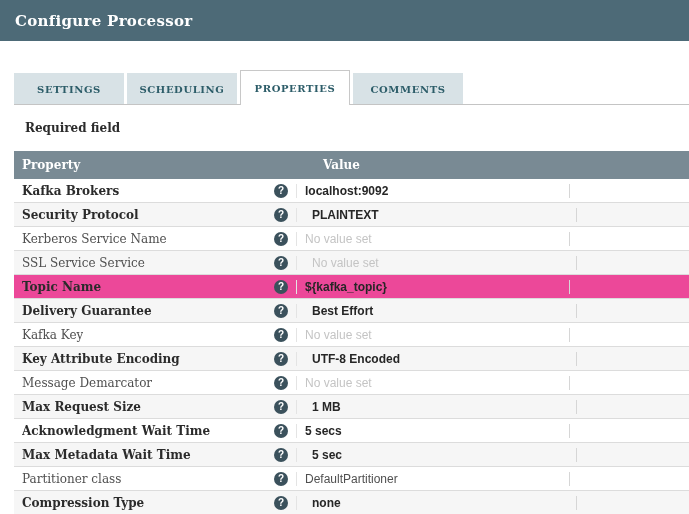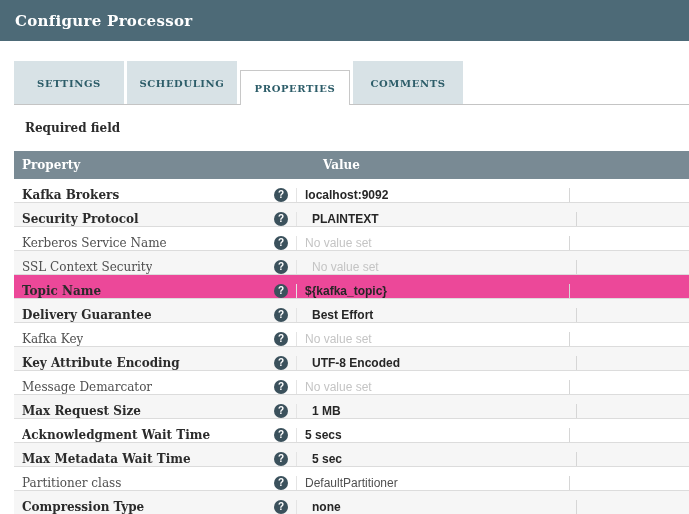--- a/index.html
+++ b/index.html
@@ -9,38 +9,38 @@
   
   .dialog-header { height:41px; background:#4d6a77; display:flex; align-items:center; padding:0 15px; }
   .dialog-title  { font-family:"DejaVu Serif","Liberation Serif",serif; font-weight:bold;
                    font-size:15px; color:#ffffff; letter-spacing:.3px; }
 
   
   .tabrow { position:relative; margin:29px 0 0 14px; height:35px;
             display:flex; align-items:flex-end; }
   .tabrow::after { content:""; position:absolute; left:0; right:-0px; bottom:0; height:1px;
                    background:#c4c4c4; z-index:0; }
-  .tab { width:110px; height:44px; margin-right:3px; display:flex; align-items:center; justify-content:center;
+  .tab { width:110px; height:32px; margin-right:3px; display:flex; align-items:center; justify-content:center;
          background:#d8e2e6; color:#2d5d69; font-family:"DejaVu Serif","Liberation Serif",serif;
          font-size:10px; font-weight:bold; letter-spacing:.6px; cursor:pointer; }
   .tab.active { position:relative; z-index:1; height:35px; background:#ffffff;
                 border:1px solid #c8c8c8; border-bottom:none; color:#2d5d69; }
 
   
   .required-label { margin:16px 17px 0 25px; height:15px; font-family:"DejaVu Serif","Liberation Serif",serif;
                     font-weight:bold; font-size:12px; color:#2b2b2b; }
 
   
   .ptable { margin:15px 0 0 14px; width:675px; }
   .thead  { display:flex; align-items:center; height:28px; background:#798a94; color:#ffffff;
             font-family:"DejaVu Serif","Liberation Serif",serif; font-weight:bold; font-size:12px; }
   .col-prop { width:283px; padding-left:8px; }
   .col-val  { width:273px; padding-left:8px;margin-left:18px; }
 
-  .row { display:flex; align-items:flex-end; height:24px; border-bottom:1px solid #dcdcdc;
+  .row { display:flex; align-items:center; height:24px; border-bottom:1px solid #dcdcdc;
          background:#ffffff; font-size:12px; }
   .row.alt       { background:#f6f6f6;gap:7px; }
   .row.highlight { background:#ec4899; }
 
   .cell-prop { width:283px; display:flex; align-items:center; justify-content:space-between;
                padding:0 8px 0 8px; border-right:1px solid #e4e4e4; }
   .prop-label { font-family:"DejaVu Serif","Liberation Serif",serif; font-weight:bold;
                 color:#2b2b2b; white-space:nowrap; overflow:hidden; }
   .row.optional .prop-label { font-weight:normal; color:#4f4f4f; }
 
@@ -99,21 +99,21 @@
     <div class="cell-prop">
         <span class="prop-label">Kerberos Service Name</span>
         <span class="help">?</span>
       </div>
     <div class="cell-val">No value set</div>
     <div class="cell-rest"></div>
   </div>
 
   <div class="row alt optional novalue">
     <div class="cell-prop">
-        <span class="prop-label">SSL Context Security</span>
+        <span class="prop-label">SSL Service Service</span>
         <span class="help">?</span>
       </div>
     <div class="cell-val">No value set</div>
     <div class="cell-rest"></div>
   </div>
 
   <div class="row highlight">
     <div class="cell-prop">
         <span class="prop-label">Topic Name</span>
         <span class="help">?</span>

